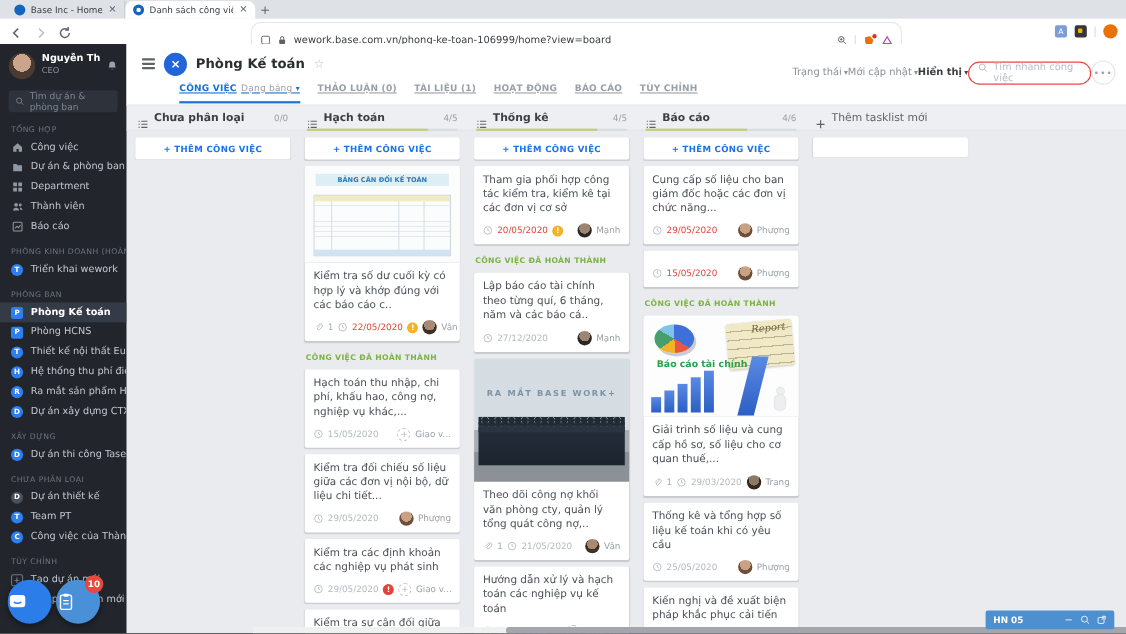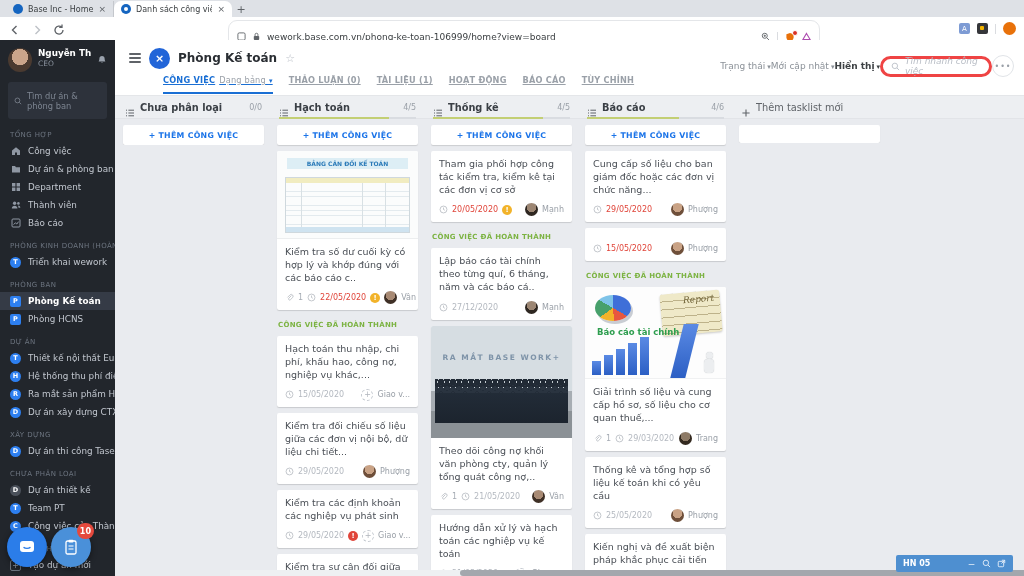--- a/index.html
+++ b/index.html
@@ -42,37 +42,37 @@
   
   .sidebar{width:115px;flex:none;background:#22262c;color:#c2c7cf;overflow:hidden;padding-top:5px;position:relative;}
   .user{display:flex;gap:6px;padding:3px 8px;align-items:flex-start;}
   .uavatar{width:24px;height:24px;border-radius:50%;flex:none;
     background:radial-gradient(circle at 50% 38%,#caa58b 0 42%,#4a3a30 43%);}
   .ucol{flex:1;min-width:0;}
   .uname{font-size:8.8px;font-weight:bold;color:#fff;white-space:nowrap;overflow:hidden;}
   .urole{font-size:7.5px;color:#8a929e;margin-top:1px;}
   .bell{width:10px;height:10px;color:#9aa2ad;flex:none;margin-top:2px;}
   .bell svg{width:100%;height:100%;}
-  .ssearch{margin:7px 8px 2px;height:37px;background:#2d323b;border-radius:3px;display:flex;align-items:center;gap:5px;
+  .ssearch{margin:7px 8px 2px;height:20px;background:#2d323b;border-radius:3px;display:flex;align-items:center;gap:5px;
     padding:0 6px;font-size:8.3px;color:#7d8591;}
   .ssearch svg{width:8px;height:8px;flex:none;}
   .ssec{font-size:7px;color:#6d7580;letter-spacing:.4px;padding:10px 10px 3px;white-space:nowrap;overflow:hidden;}
   .sitem{display:flex;align-items:center;gap:7px;padding:3.5px 10px;font-size:8.8px;color:#c2c7cf;white-space:nowrap;overflow:hidden;cursor:pointer;}
   .sitem.active{background:#353b46;color:#fff;font-weight:bold;}
   .si-ic{width:11px;height:11px;flex:none;color:#8f97a3;display:flex;align-items:center;justify-content:center;}
   .si-ic svg{width:10px;height:10px;}
   .pbadge{width:11px;height:11px;border-radius:50%;background:#2d7ff0;color:#fff;font-size:6.5px;font-weight:bold;
     display:flex;align-items:center;justify-content:center;flex:none;}
   .pbadge.sq{border-radius:2px;}
   .pbadge.dark{background:#4a505a;}
   .plus-ic{width:11px;height:11px;border:1px solid #6d7580;border-radius:2px;color:#9aa2ad;font-size:8px;line-height:9px;
     display:flex;align-items:center;justify-content:center;flex:none;}
 
   
-  .fab{position:absolute;width:40px;height:40px;border-radius:50%;display:flex;align-items:center;justify-content:center;
+  .fab{position:absolute;width:40px;height:40px;border-radius:50%;display:flex;align-items:center;
     box-shadow:0 2px 6px rgba(0,0,0,.45);z-index:9;}
   .fab-chat{left:7px;top:527px;background:#2b7de9;}
   .fab-clip{left:51px;top:527px;background:#4a90d9;}
   .fab svg{width:18px;height:18px;color:#fff;}
   .fab-badge{position:absolute;top:-4px;right:-3px;min-width:16px;height:16px;border-radius:8px;background:#e5493d;color:#fff;
     font-size:8px;font-weight:bold;display:flex;align-items:center;justify-content:center;padding:0 3px;}
 
   
   .main{flex:1;min-width:0;display:flex;flex-direction:column;position:relative;}
   .mheader{height:56px;flex:none;background:#fff;border-bottom:1px solid #e4e6e9;position:relative;padding:7px 0 0 14px;}
@@ -85,22 +85,22 @@
   .star{color:#c0c5cc;font-size:11px;cursor:pointer;}
   .ptabs{display:flex;gap:16px;margin:6px 0 0 34px;font-size:8.2px;font-weight:bold;color:#9aa0a8;letter-spacing:.2px;}
   .ptab{padding-bottom:7px;cursor:pointer;white-space:nowrap;text-decoration:underline;}
   .ptab.active{color:#1a6fd4;border-bottom:2px solid #1a6fd4;}
   .ptab .suffix{color:#9aa0a8;font-weight:normal;margin-left:4px;}
   .ptab .car{color:#1a6fd4;font-size:7px;}
   .mh-right{position:absolute;right:10px;top:15px;display:flex;align-items:center;font-size:9px;color:#8b9198;}
   .filt{cursor:pointer;white-space:nowrap;}
   .filt .car{font-size:7px;margin-left:2px;}
   .filt.strong{color:#3c4043;font-weight:bold;}
-  .hsearch{width:112px;height:21px;border:3px solid #ef4444;border-radius:11px;display:flex;align-items:center;gap:5px;
-    padding:0 8px;color:#b9bec6;font-style:italic;}
+  .hsearch{width:112px;height:21px;border:1px solid #ef4444;border-radius:11px;display:flex;gap:5px;
+    padding:0 8px;color:#b9bec6;}
   .hsearch svg{width:9px;height:9px;flex:none;}
   .more-btn{width:22px;height:22px;border:1px solid #e1e4e8;border-radius:50%;display:flex;align-items:center;justify-content:center;
     color:#9aa0a8;font-size:8px;letter-spacing:1px;cursor:pointer;}
 
   
   .board{flex:1;position:relative;overflow:hidden;display:flex;gap:7px;padding-left:5px;}
   .bstrip{position:absolute;left:0;top:0;right:0;height:23px;background:#edeff2;border-bottom:1px solid #e2e4e8;}
   .col{width:147px;flex:none;display:flex;flex-direction:column;position:relative;z-index:1;overflow:hidden;}
   .col-h{height:23px;flex:none;display:flex;align-items:center;gap:5px;padding:0 5px;position:relative;}
   .cicon{width:10px;height:10px;color:#5f6368;flex:none;}
@@ -334,21 +334,20 @@
       <div class="ssec">PHÒNG BAN</div>
       <div class="sitem active">
         <span class="pbadge sq">P</span>
         <span>Phòng Kế toán</span>
         </div>
       <div class="sitem">
         <span class="pbadge sq">P</span>
         <span>Phòng HCNS</span>
         </div>
 
-      <div class="ssec">DỰ ÁN</div>
       <div class="sitem">
         <span class="pbadge">T</span>
         <span>Thiết kế nội thất EuroTop</span>
         </div>
       <div class="sitem">
         <span class="pbadge">H</span>
         <span>Hệ thống thu phí điện tử</span>
         </div>
       <div class="sitem">
         <span class="pbadge">R</span>

